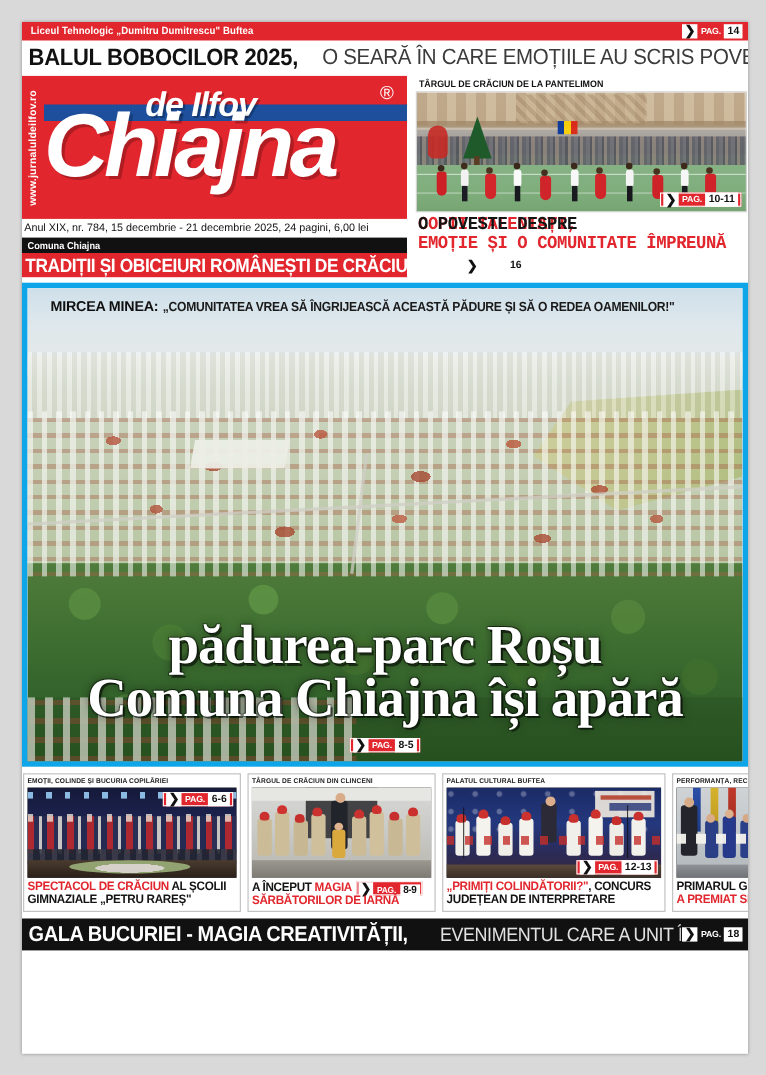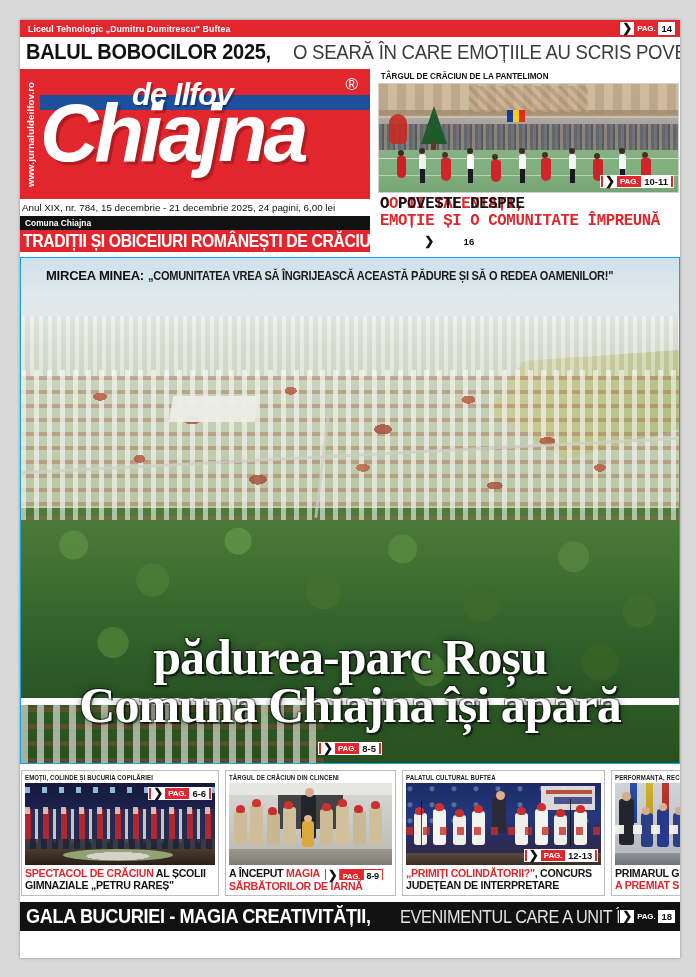--- a/index.html
+++ b/index.html
@@ -155,22 +155,22 @@
   .tp-head .l1, .tp-head .l2 {
     font-size: 16.5px; font-weight: bold; letter-spacing: -.4px;
     white-space: nowrap; display: block;
     transform: scaleX(.95); transform-origin: left center;
   }
   .tp-head .blk { color: #141414; }
   .tp-head .red { color: #e1262d; }
 
   
   .hero {
-    position: relative; margin-top: 5px; height: 507px;
-    overflow: hidden; border: 1px solid #0ea5e9;
+    position: relative; margin-top: 5px; height: 440px;
+    overflow: hidden; border: 5px solid #0ea5e9;
   }
   .hero-quote {
     position: absolute; top: 8px; left: 0; right: 0; z-index: 6;
     text-align: center; white-space: nowrap;
   }
   .hero-quote .q-name {
     color: #101010; font-size: 13px; font-weight: bold;
     letter-spacing: -.2px;
   }
   .hero-quote .q-text {

